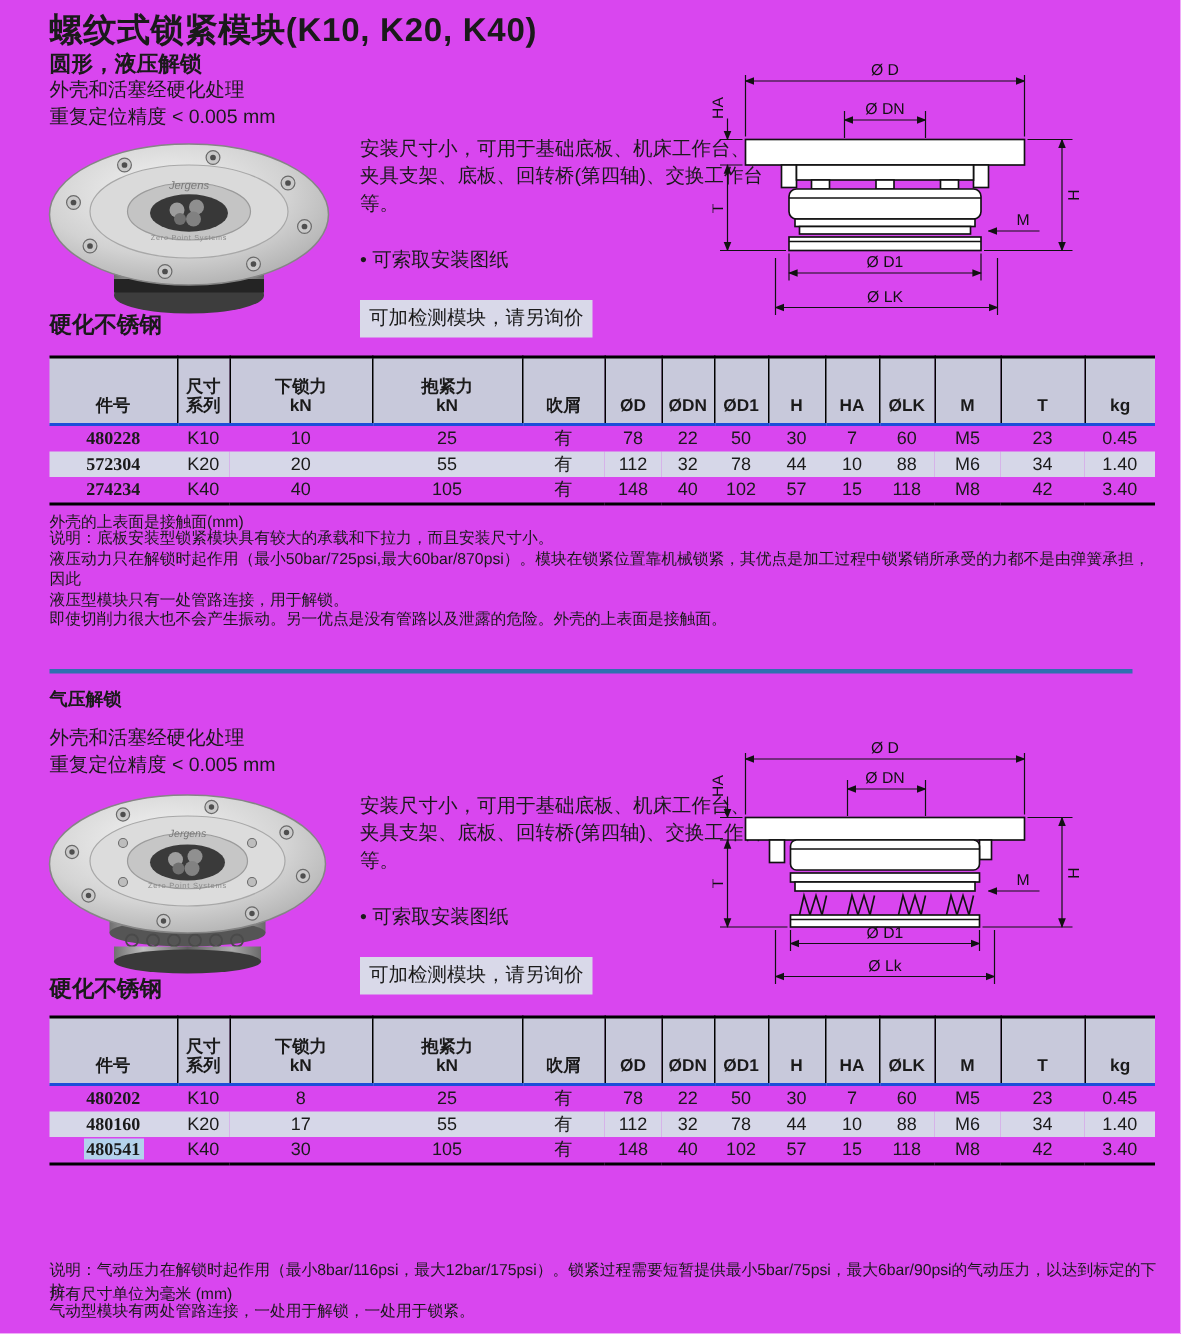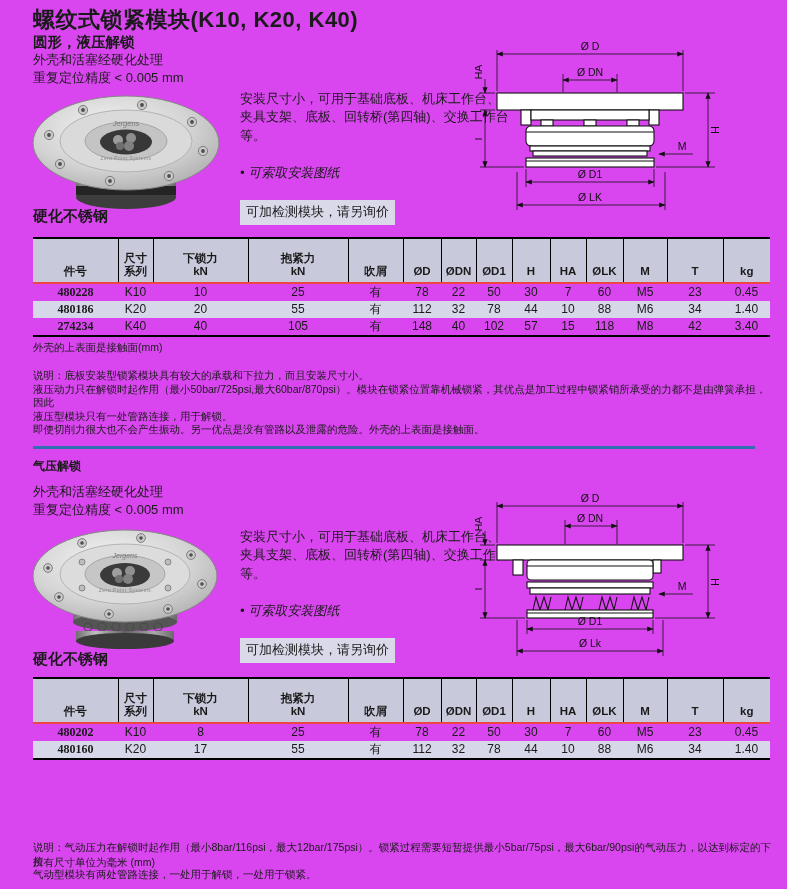--- a/index.html
+++ b/index.html
@@ -6,40 +6,40 @@
   .page{position:relative;width:787px;height:889px;background:#d946ef;overflow:hidden;
         font-family:"Liberation Sans","DejaVu Sans",sans-serif;color:#1a1a1a;}
   .abs{position:absolute;}
   .title{left:33px;top:5px;font-size:22px;font-weight:bold;letter-spacing:0.5px;}
   .subtitle{left:33px;top:33px;font-size:14.5px;font-weight:bold;}
   .descline{font-size:13px;}
   .d1a{left:33px;top:51px;} .d1b{left:33px;top:69px;}
   .usage{width:272px;font-size:13px;line-height:1.42;}
   .usage1{left:240px;top:90px;} .usage2{left:240px;top:528px;}
   .usage p{margin:0 0 19px 0;}
-  .bulletline{margin:0 0 17px 0;font-style:italic;}
+  .bulletline{margin:0 0 17px 0;}
   .hl{display:inline-block;background:var(--hl-bg);padding:3px 6px 4px 6px;}
   .photo{left:28px;} .photo1{top:93px;width:196px;height:120px;} .photo2{top:524px;width:194px;height:128px;}
   .drawing{left:475px;} .drawing1{top:20px;width:287px;height:210px;} .drawing2{top:458px;width:287px;height:218px;}
   .mat{left:33px;font-size:15px;font-weight:bold;}
   .mat1{top:207px;} .mat2{top:650px;}
   .spec{left:33px;width:737px;border-collapse:collapse;table-layout:fixed;
         border-top:2px solid #000;border-bottom:2px solid #000;}
   .t1{top:237px;} .t2{top:677px;}
   .spec thead th{background:var(--header-bg);font-size:11.5px;font-weight:bold;vertical-align:bottom;
-        text-align:center;padding:5px 1px 4px 1px;border-bottom:2px solid #ef4444;height:34px;line-height:13px;}
+        text-align:center;padding:5px 1px 4px 1px;border-bottom:2px solid #1d4ed8;height:34px;line-height:13px;}
   .spec thead th + th{border-left:1px solid #000;}
   .spec td{font-size:12px;text-align:center;height:17px;padding:0;line-height:17px;}
   .spec td:first-child{font-weight:bold;font-family:Liberation Serif, serif;}
   .spec tr.shaded{background:var(--row-shade);}
   .sel{background:var(--sel-bg);padding:0 2px;}
   .units{left:33px;font-size:10.5px;}
   .u1{top:341px;} .u2{top:856px;}
   .notes{left:33px;width:740px;font-size:10.5px;line-height:13.5px;}
-  .n1{top:369px;} .n2{top:841px;}
+  .n1{top:353px;} .n2{top:841px;}
   .divider{left:33px;top:446px;width:722px;height:3px;background:var(--divider);}
   .s2title{left:33px;top:458px;font-size:12px;font-weight:bold;}
   .d2a{left:33px;top:483px;} .d2b{left:33px;top:501px;}
   svg text{font-family:"Liberation Sans","DejaVu Sans",sans-serif;}
 </style>
 </head>
 <body>
 
 <div class="page">
 
@@ -245,21 +245,21 @@
           <td>22</td>
           <td>50</td>
           <td>30</td>
           <td>7</td>
           <td>60</td>
           <td>M5</td>
           <td>23</td>
           <td>0.45</td>
         </tr>
         <tr class="shaded">
-          <td>480186</td>
+          <td>572304</td>
           <td>K20</td>
           <td>20</td>
           <td>55</td>
           <td>有</td>
           <td>112</td>
           <td>32</td>
           <td>78</td>
           <td>44</td>
           <td>10</td>
           <td>88</td>
@@ -526,20 +526,36 @@
           <td>112</td>
           <td>32</td>
           <td>78</td>
           <td>44</td>
           <td>10</td>
           <td>88</td>
           <td>M6</td>
           <td>34</td>
           <td>1.40</td>
         </tr>
+        <tr>
+          <td><span class="sel">480541</span></td>
+          <td>K40</td>
+          <td>30</td>
+          <td>105</td>
+          <td>有</td>
+          <td>148</td>
+          <td>40</td>
+          <td>102</td>
+          <td>57</td>
+          <td>15</td>
+          <td>118</td>
+          <td>M8</td>
+          <td>42</td>
+          <td>3.40</td>
+        </tr>
       </tbody>
     </table>
 
   <div class="abs units u2">所有尺寸单位为毫米 (mm)</div>
   <div class="abs notes n2">
     <div>说明：气动压力在解锁时起作用（最小8bar/116psi，最大12bar/175psi）。锁紧过程需要短暂提供最小5bar/75psi，最大6bar/90psi的气动压力，以达到标定的下拉</div>
     <div>气动型模块有两处管路连接，一处用于解锁，一处用于锁紧。</div>
   </div>
 
 </div>

